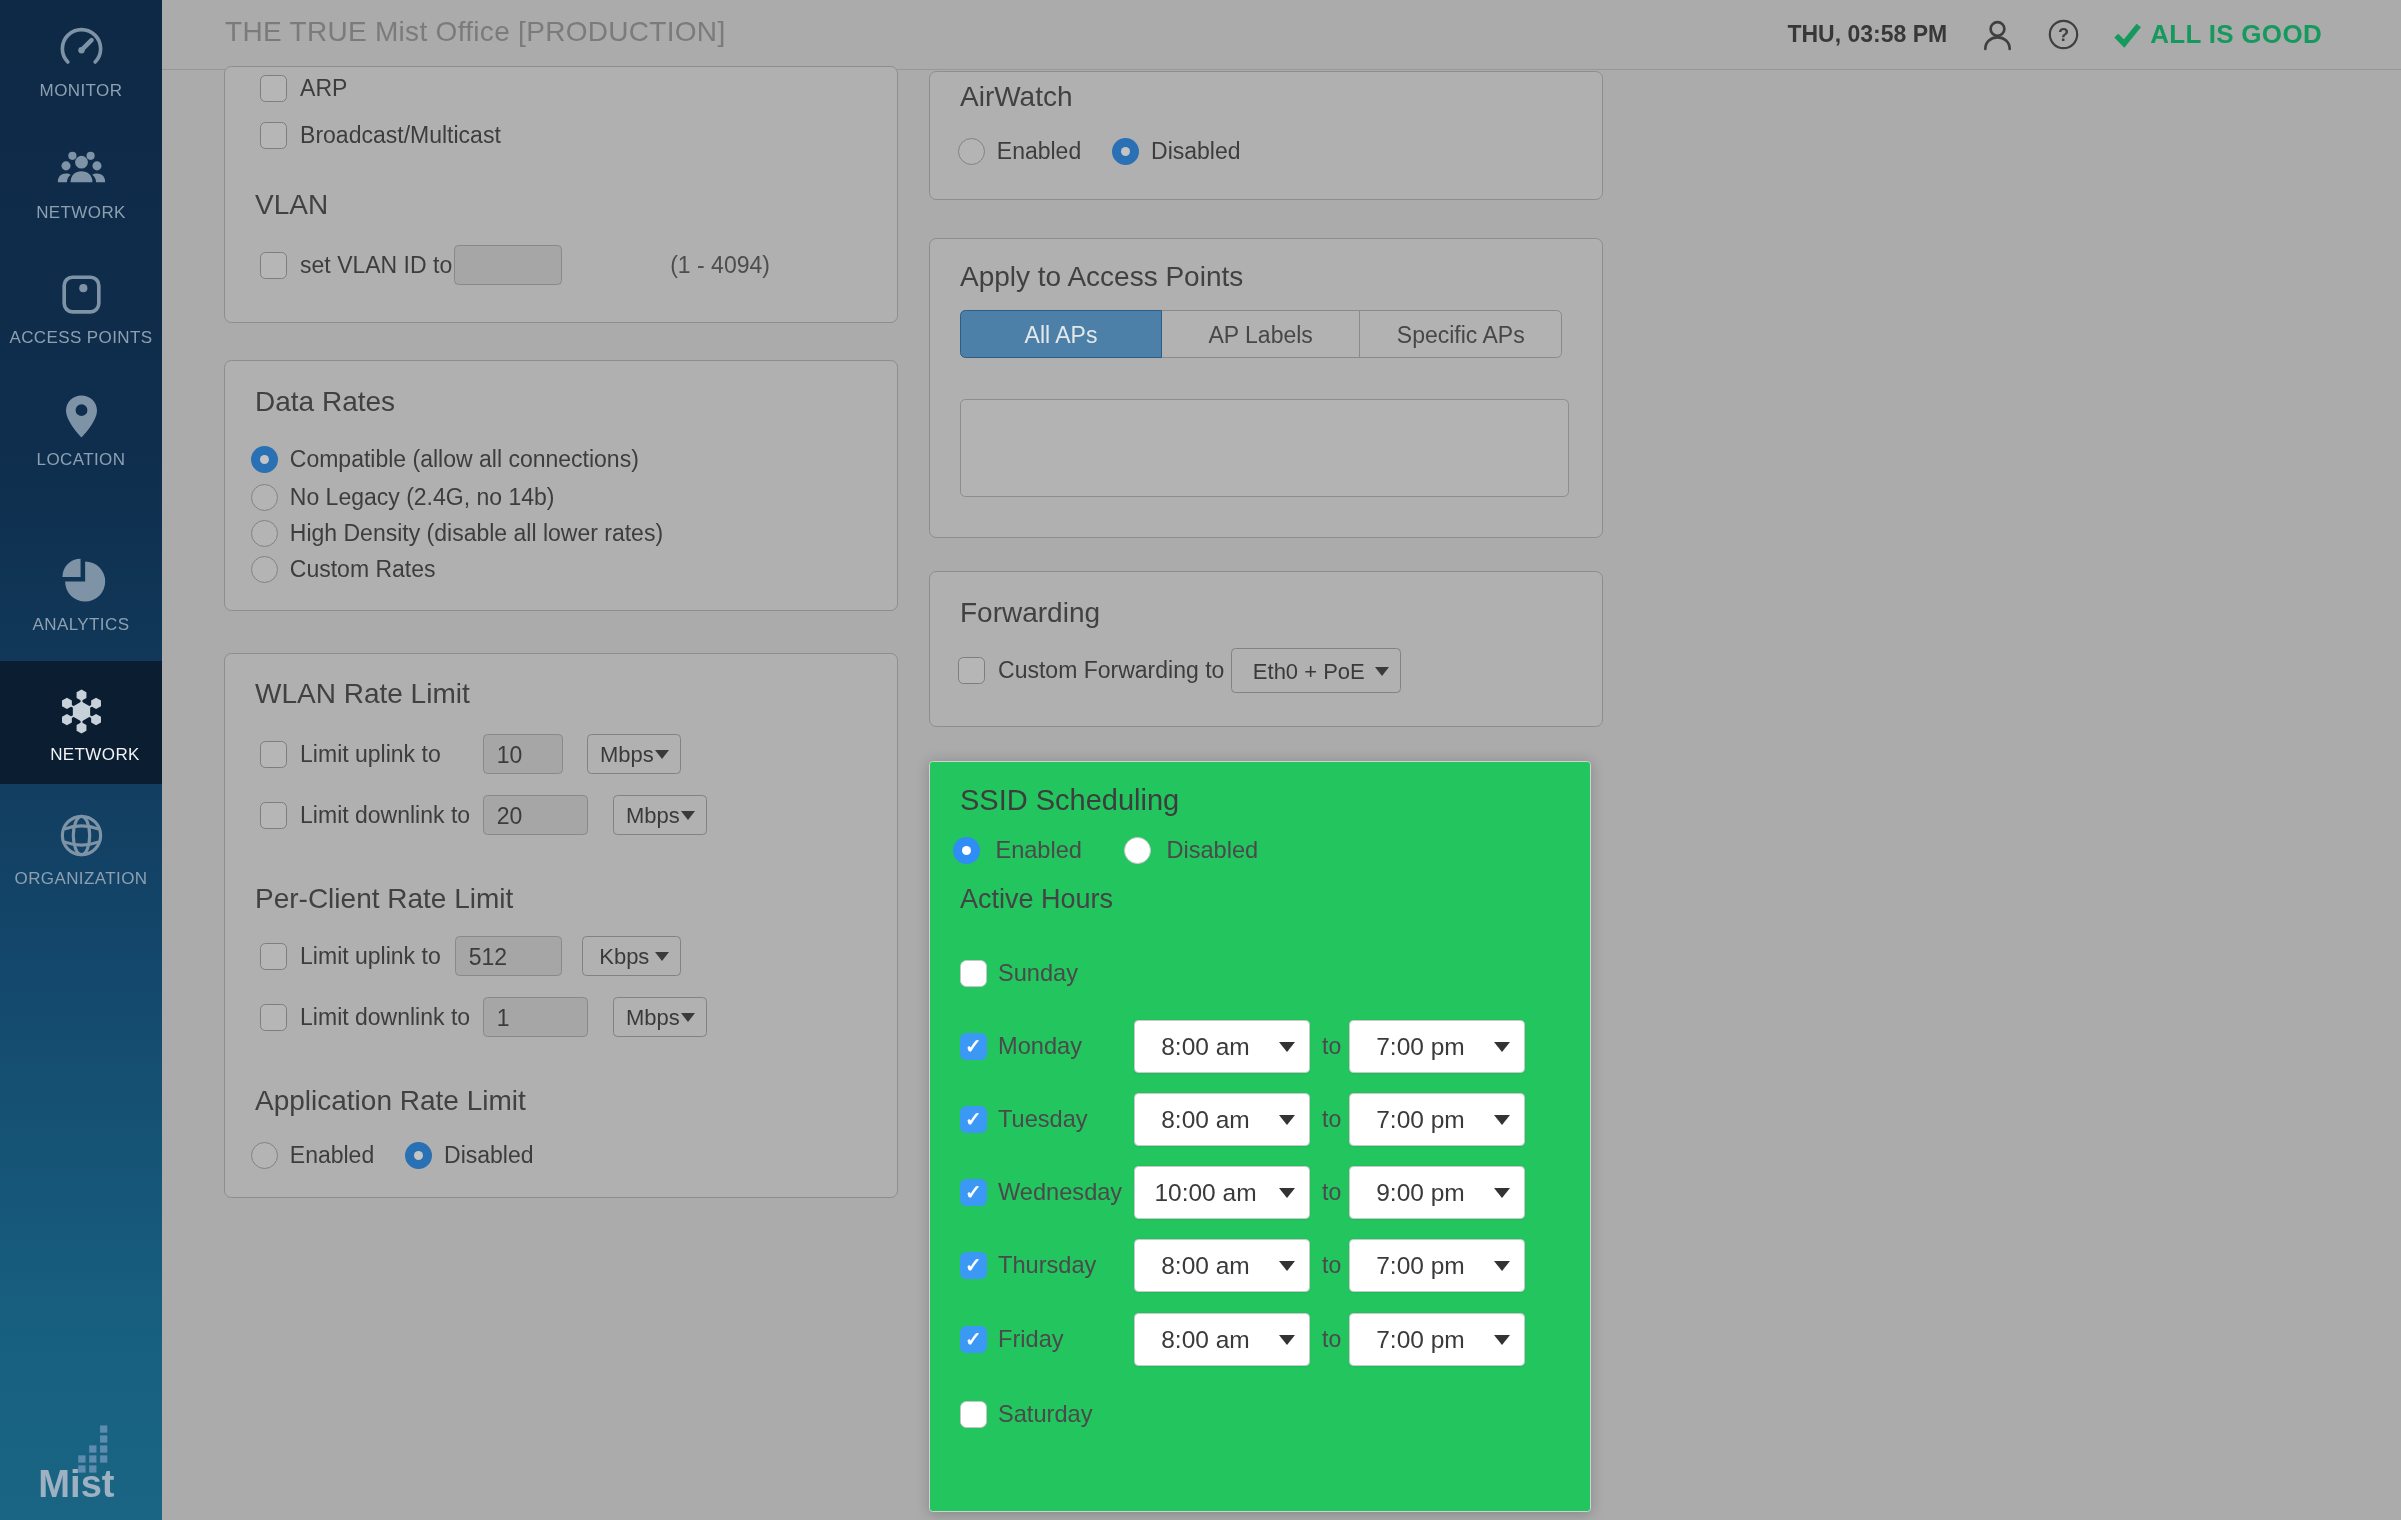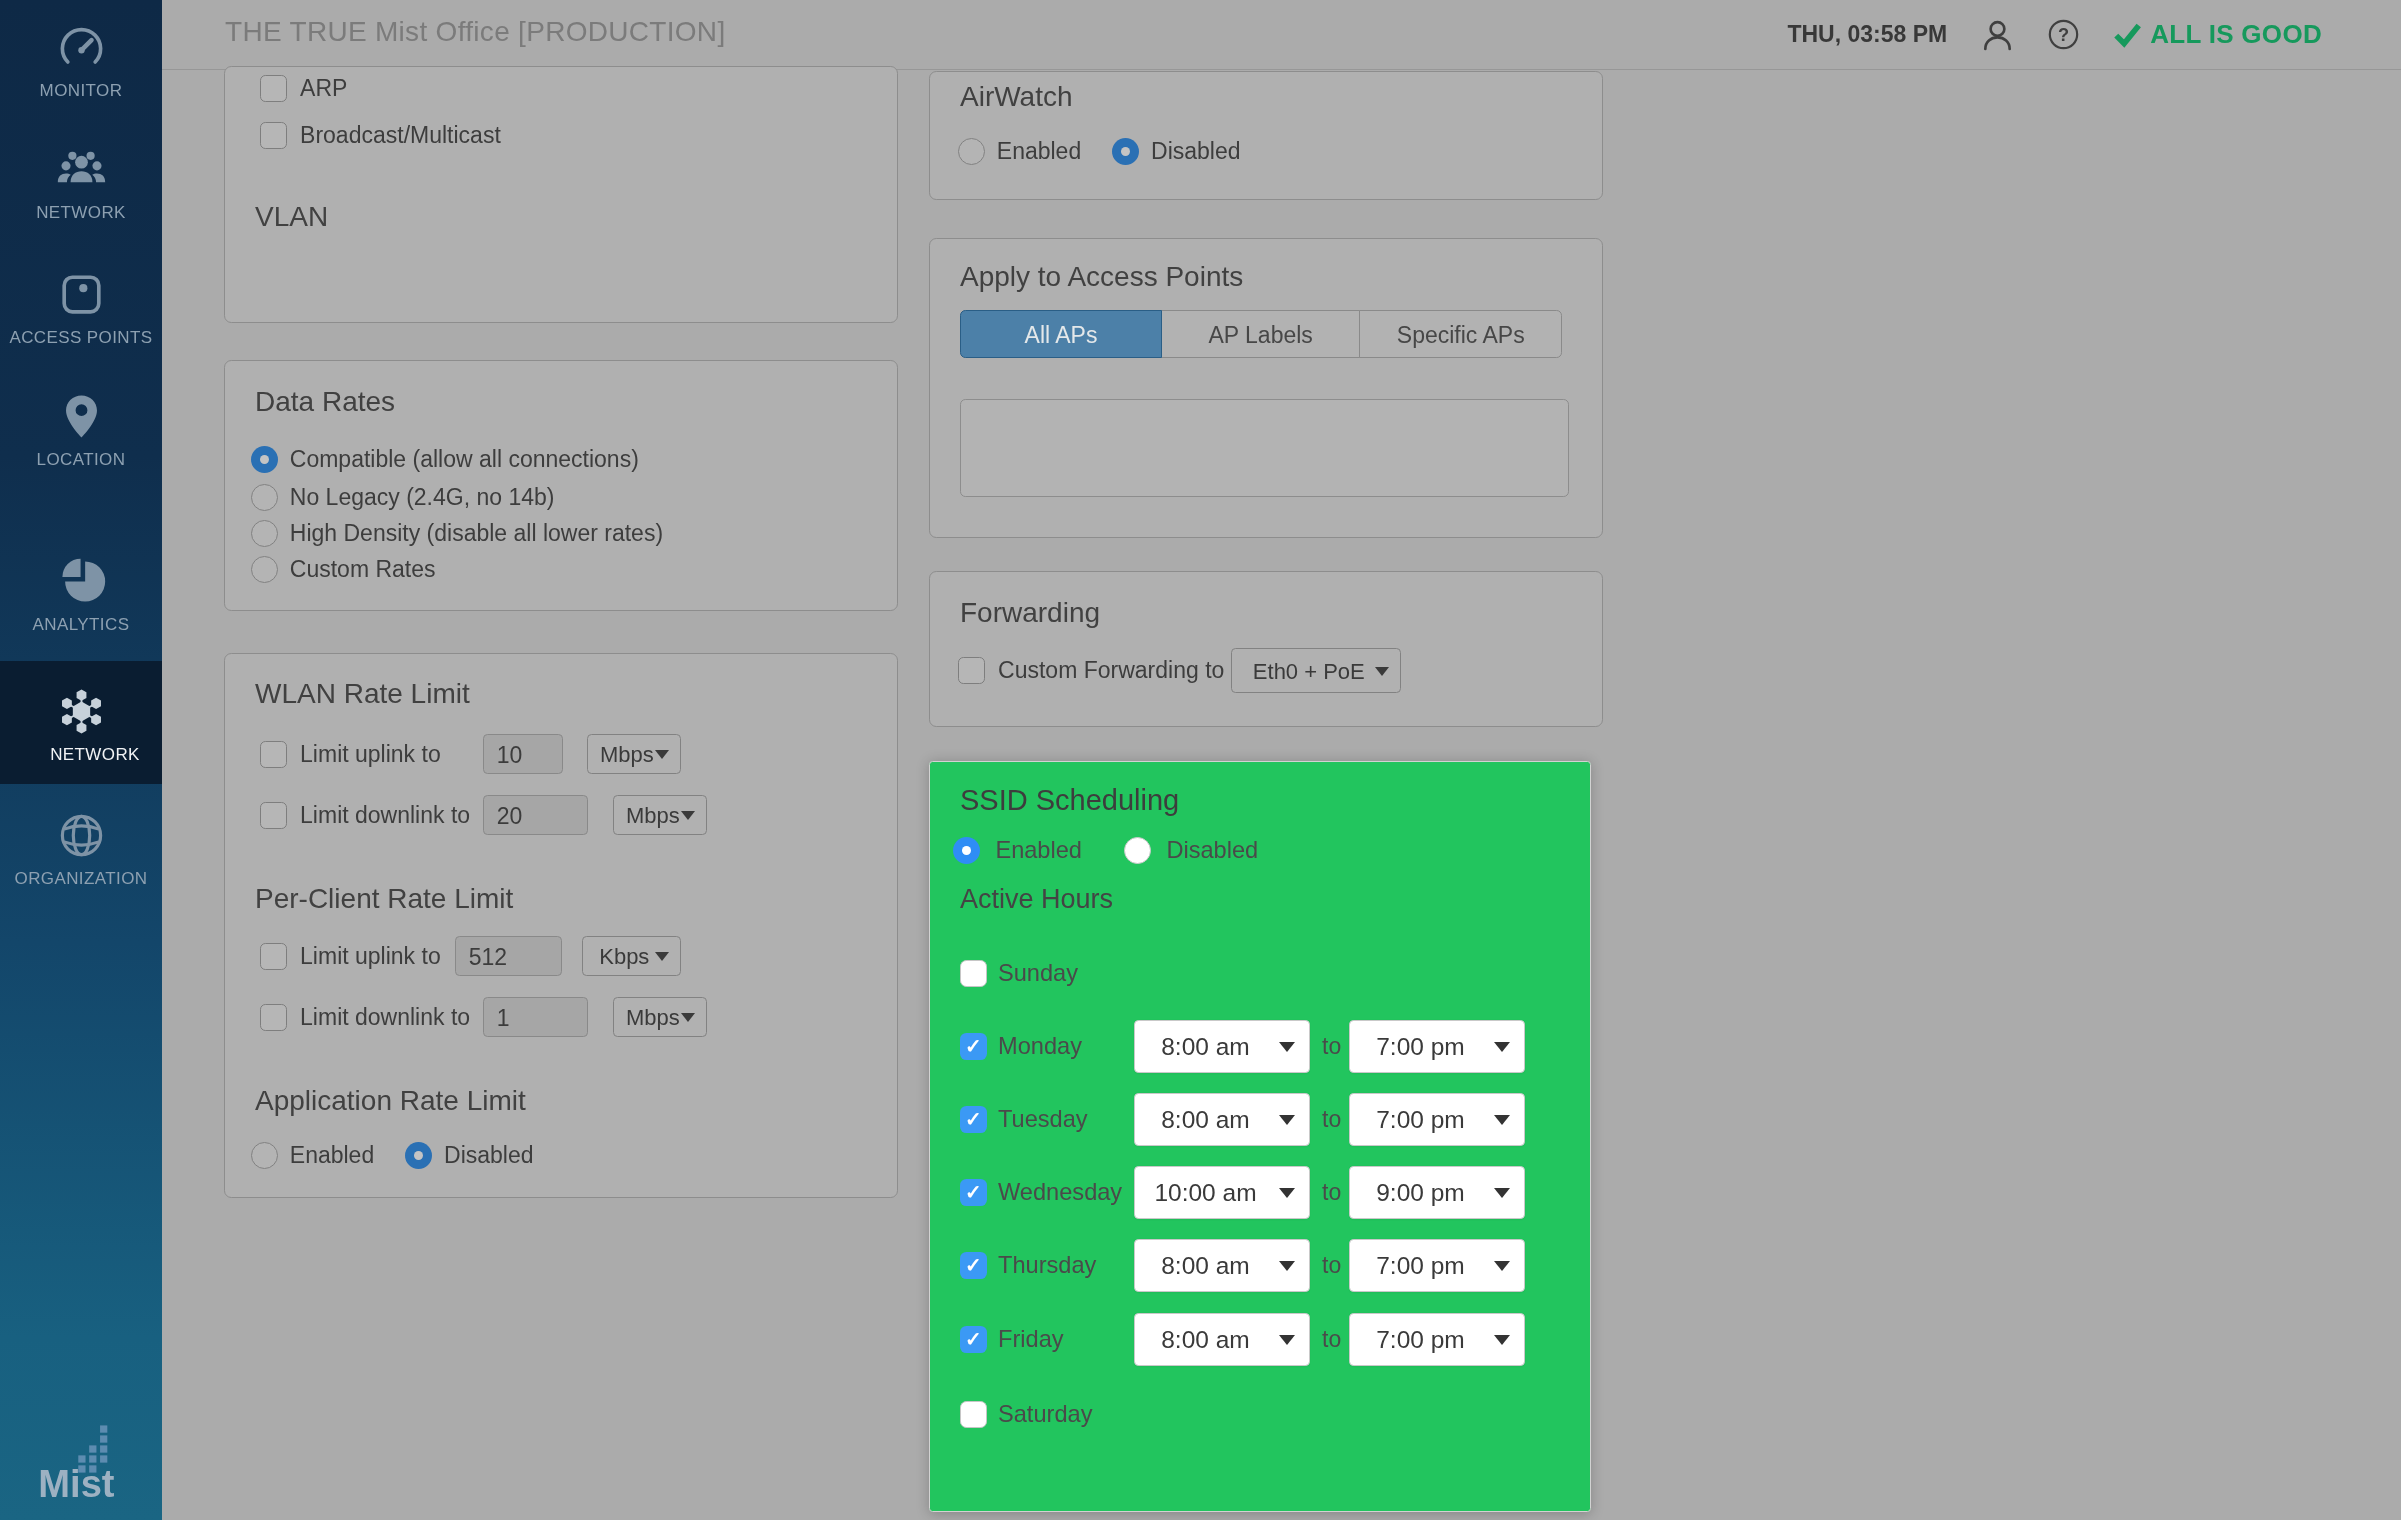--- a/index.html
+++ b/index.html
@@ -213,21 +213,27 @@
 
   <section class="panel" style="left:224px;top:66px;width:672px;height:255px">
     <div class="drow" style="top:-1.8px">
       <span class="dcb"></span>
       <span class="dlab">ARP</span>
     </div>
     <div class="drow" style="top:45px">
       <span class="dcb"></span>
       <span class="dlab">Broadcast/Multicast</span>
     </div>
-    <div class="dheading" style="top:134px">VLAN</div>
+    <div class="dheading" style="top:122px">VLAN</div>
+    <div class="drow" style="top:175px">
+      <span class="dcb"></span>
+      <span class="dlab">set VLAN ID to</span>
+      <span class="dinput" style="left:194px;width:108px"></span>
+      <span class="hint" style="margin-left:218px">(1 - 4094)</span>
+    </div>
   </section>
 
   <section class="panel" style="left:224px;top:360px;width:672px;height:249px">
     <div class="dheading" style="top:25.4px">Data Rates</div>
     <div class="radio-row" style="left:26px;top:84px">
       <span class="dradio sel"></span>
       <span class="rlab">Compatible (allow all connections)</span>
     </div>
     <div class="radio-row" style="left:26px;top:122px">
       <span class="dradio"></span>

